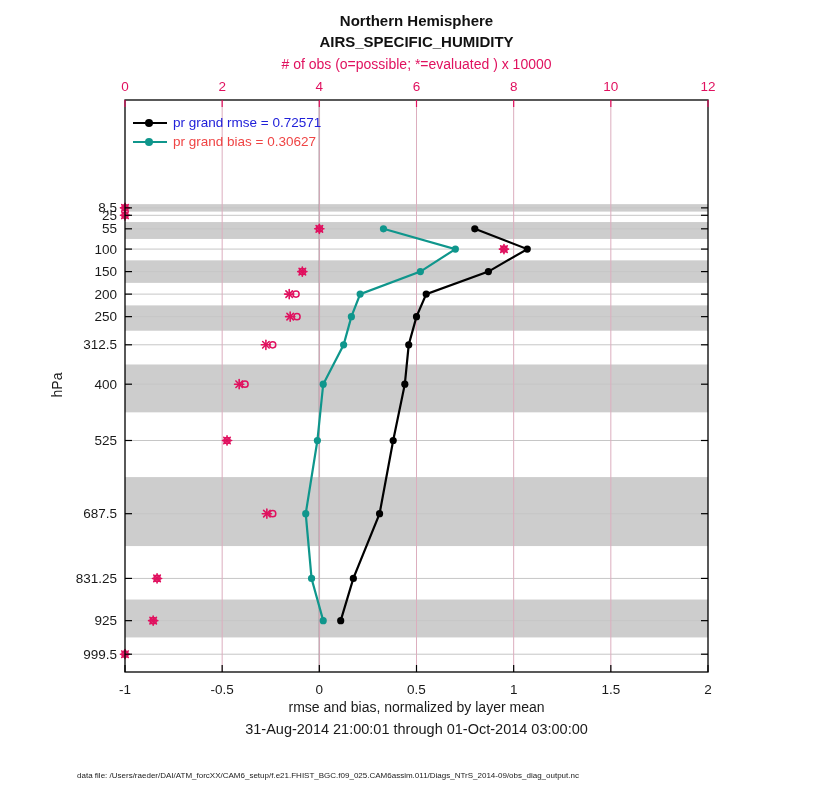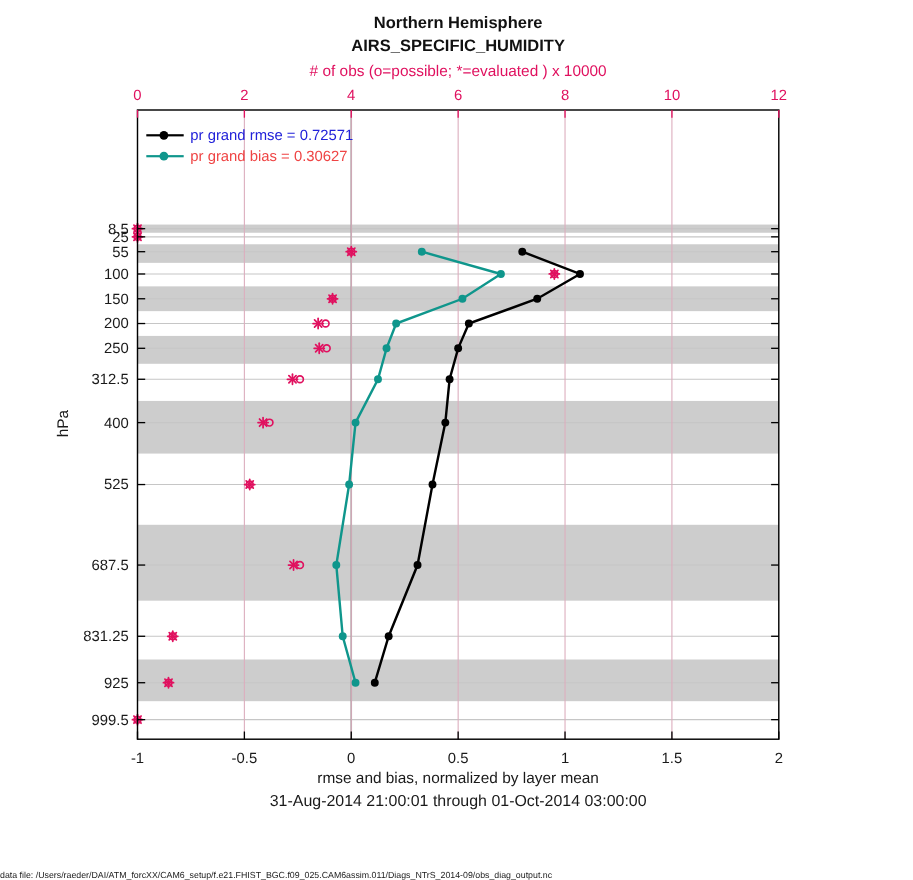--- a/index.html
+++ b/index.html
@@ -10,22 +10,22 @@
   .title1{position:absolute;left:0;top:12px;width:833px;text-align:center;
           font-size:15px;font-weight:bold;color:#111;}
   .title2{position:absolute;left:0;top:33px;width:833px;text-align:center;
           font-size:15px;font-weight:bold;color:#111;}
   .obslabel{position:absolute;left:0;top:56px;width:833px;text-align:center;
           font-size:14px;}
   .xlabel{position:absolute;left:0;top:699px;width:833px;text-align:center;
           font-size:14px;color:#1a1a1a;}
   .trange{position:absolute;left:0;top:721px;width:833px;text-align:center;
           font-size:14.5px;color:#1a1a1a;}
-  .caption{position:absolute;left:0;top:771px;width:656px;text-align:left;
-          font-size:8px;color:#1a1a1a;letter-spacing:0px;margin-top:20px;}
+  .caption{position:absolute;left:0;top:771px;width:656px;text-align:center;
+          font-size:8px;color:#1a1a1a;letter-spacing:0px;}
   .ylabel{position:absolute;left:35px;top:377px;width:44px;text-align:center;
           font-size:14px;color:#1a1a1a;transform:rotate(-90deg);}
   .legend{position:absolute;left:133px;top:113px;}
   .legend-row{display:flex;align-items:center;height:19px;}
   .lsamp{position:relative;width:34px;height:0;border-top-style:solid;border-top-width:2.5px;}
   .ldot{position:absolute;left:12px;top:-5px;width:8px;height:8px;border-radius:50%;}
   .ltext{margin-left:6px;font-size:13.5px;white-space:pre;}
 </style>
 </head>
 <body>

